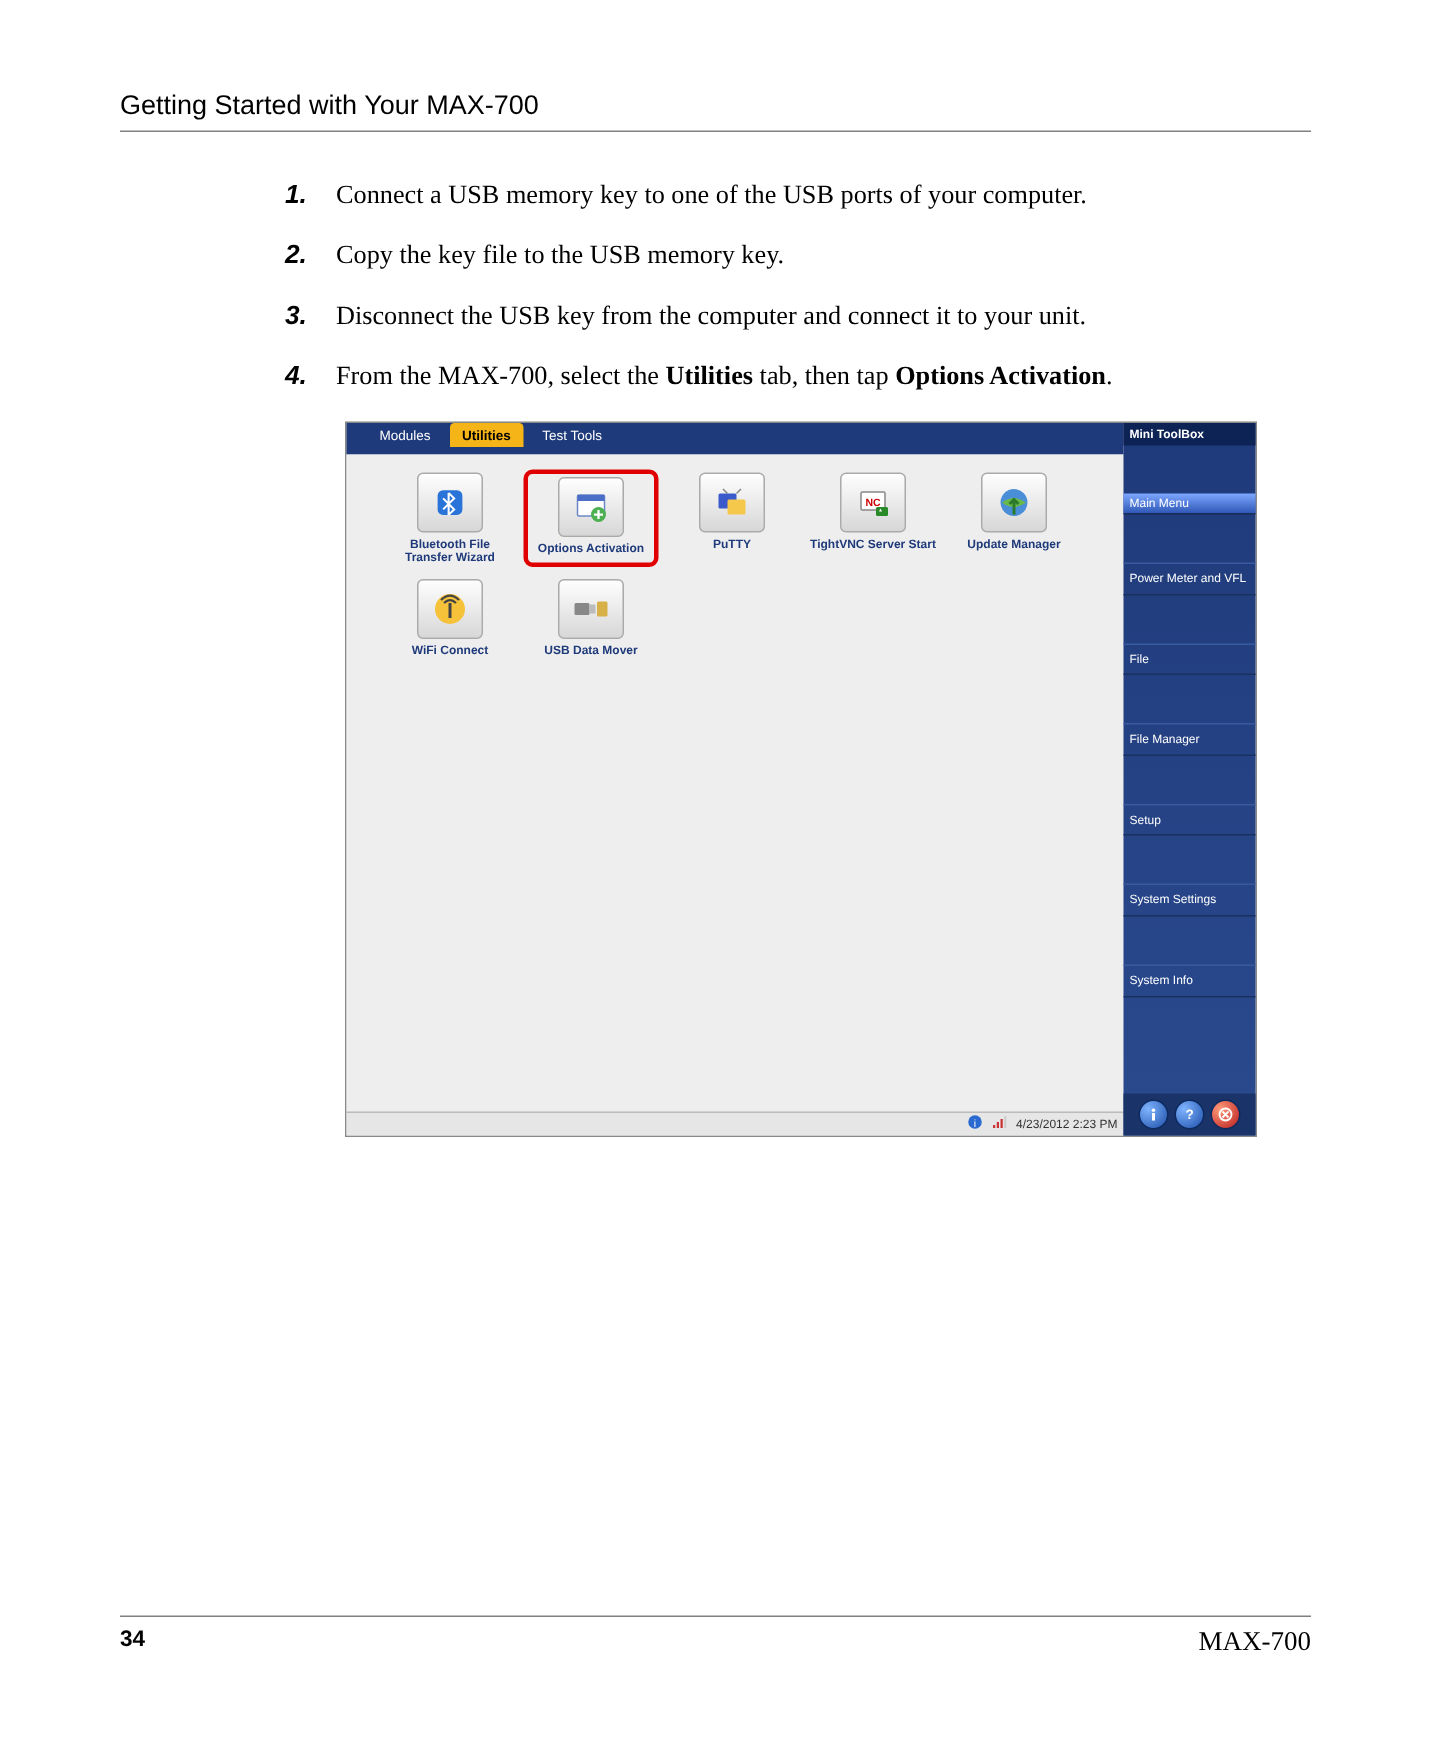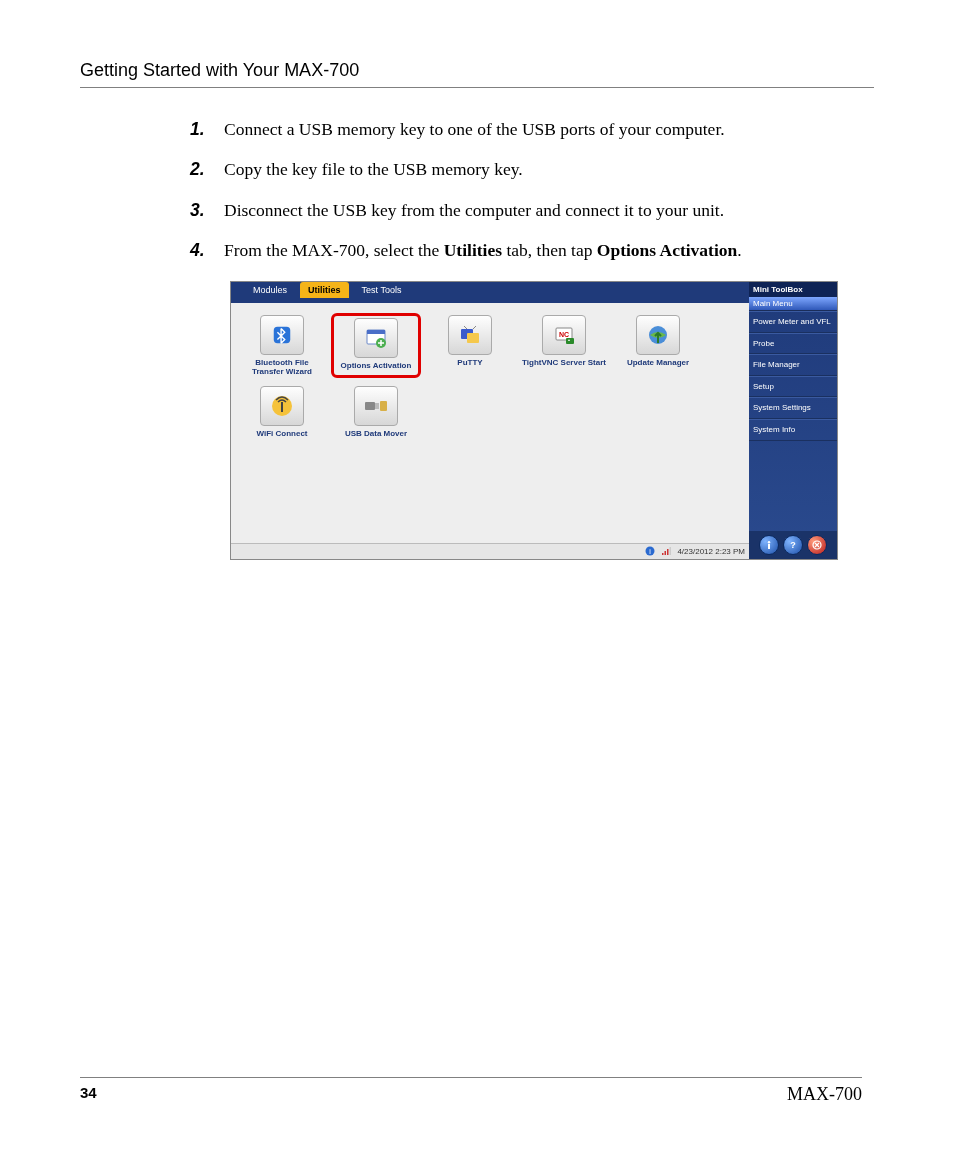--- a/index.html
+++ b/index.html
@@ -43,21 +43,21 @@
   .ss-main { flex: 1; display: flex; flex-direction: column; }
   .ss-tabs { background: #1f3a7a; display: flex; align-items: flex-start; height: 21px; padding-left: 14px; gap: 4px; }
   .ss-tab {
     background: #1f3a7a; color: #fff;
     padding: 3px 8px; font-size: 9px;
     border-top-left-radius: 3px; border-top-right-radius: 3px;
     cursor: pointer;
     margin-right: 1px;
   }
   .ss-tab.active { background: #f5b418; color: #000; font-weight: bold; }
-  .ss-body { background: #eee; flex: 1; padding: 10px 6px; display: flex; flex-wrap: wrap; align-content: flex-start; gap: 6px 4px; min-height: 240px;}
+  .ss-body { background: #eee; flex: 1; padding: 10px 24px; display: flex; flex-wrap: wrap; align-content: flex-start; gap: 6px 4px; min-height: 240px;}
   .util-item {
     width: 90px;
     display: flex; flex-direction: column; align-items: center;
     cursor: pointer;
     padding: 2px;
   }
   .util-icon {
     width: 44px; height: 40px;
     background: linear-gradient(#fefefe,#d7d7d7);
     border: 1px solid #aaa; border-radius: 4px;
@@ -71,20 +71,21 @@
     background: #e6e6e6; border-top: 1px solid #bbb;
     height: 16px; display: flex; justify-content: flex-end; align-items: center;
     font-size: 8px; color: #333; padding-right: 4px; gap: 6px; padding-left: 40px;
   }
   .ss-sidebar {
     width: 88px;
     background: linear-gradient(#1f3a7a,#2a4a8e);
     color: #fff;
     display: flex; flex-direction: column;
     font-size: 8px;
+    gap: 32px;
   }
   .sb-title { background: #0e2355; padding: 3px 4px; font-weight: bold; font-size: 8px; }
   .sb-header {
     background: linear-gradient(#7ea7ff,#2f58b8);
     padding: 2px 4px; font-size: 8px; border-bottom: 1px solid #1a2d5a;
   }
   .sb-item {
     padding: 5px 4px; text-align: left;
     border-bottom: 1px solid #1a3060; border-top: 1px solid #3a5aa0;
     cursor: pointer; line-height: 1.2;
@@ -100,21 +101,21 @@
     font-size: 11px; font-weight: bold;
     cursor: pointer;
     background: radial-gradient(circle at 30% 30%, #7fb4ff, #1d4fa8);
     border: 1px solid #0c2a60;
     color: #fff;
   }
   .sb-btn.close { background: radial-gradient(circle at 30% 30%, #ff9a7a, #b81c1c); }
 
   
   .footer {
-    position: absolute; bottom: 54px; left: 80px; right: 92px;
+    position: absolute; bottom: 54px; left: 80px; right: 80px;
   }
   .footer-rule { border: none; border-top: 1.5px solid #808080; }
   .footer-row { display: flex; justify-content: space-between; margin-top: 6px; font-size: 15px; }
   .page-num { font-family: Arial, Helvetica, sans-serif; font-weight: bold; }
   .product-name { font-family: Liberation Serif, serif; font-size: 18px; }
 
   
   .glyph { display: inline-block; }
 </style>
 </head>
@@ -241,21 +242,21 @@
             </svg>
         </span>
         <span>4/23/2012 2:23 PM</span>
       </div>
     </div>
 
     <div class="ss-sidebar">
       <div class="sb-title">Mini ToolBox</div>
       <div class="sb-header">Main Menu</div>
       <div class="sb-item">Power Meter and VFL</div>
-      <div class="sb-item">Probe</div>
+      <div class="sb-item">File</div>
       <div class="sb-item">File Manager</div>
       <div class="sb-item">Setup</div>
       <div class="sb-item">System Settings</div>
       <div class="sb-item">System Info</div>
       <div class="sb-spacer"></div>
       <div class="sb-bottom">
         <div class="sb-btn">
           <svg width="10" height="10" viewBox="0 0 10 10">
               <circle cx="5" cy="2.2" r="1.2" fill="#fff"></circle>
               <rect x="4" y="4" width="2" height="5" fill="#fff"></rect>

